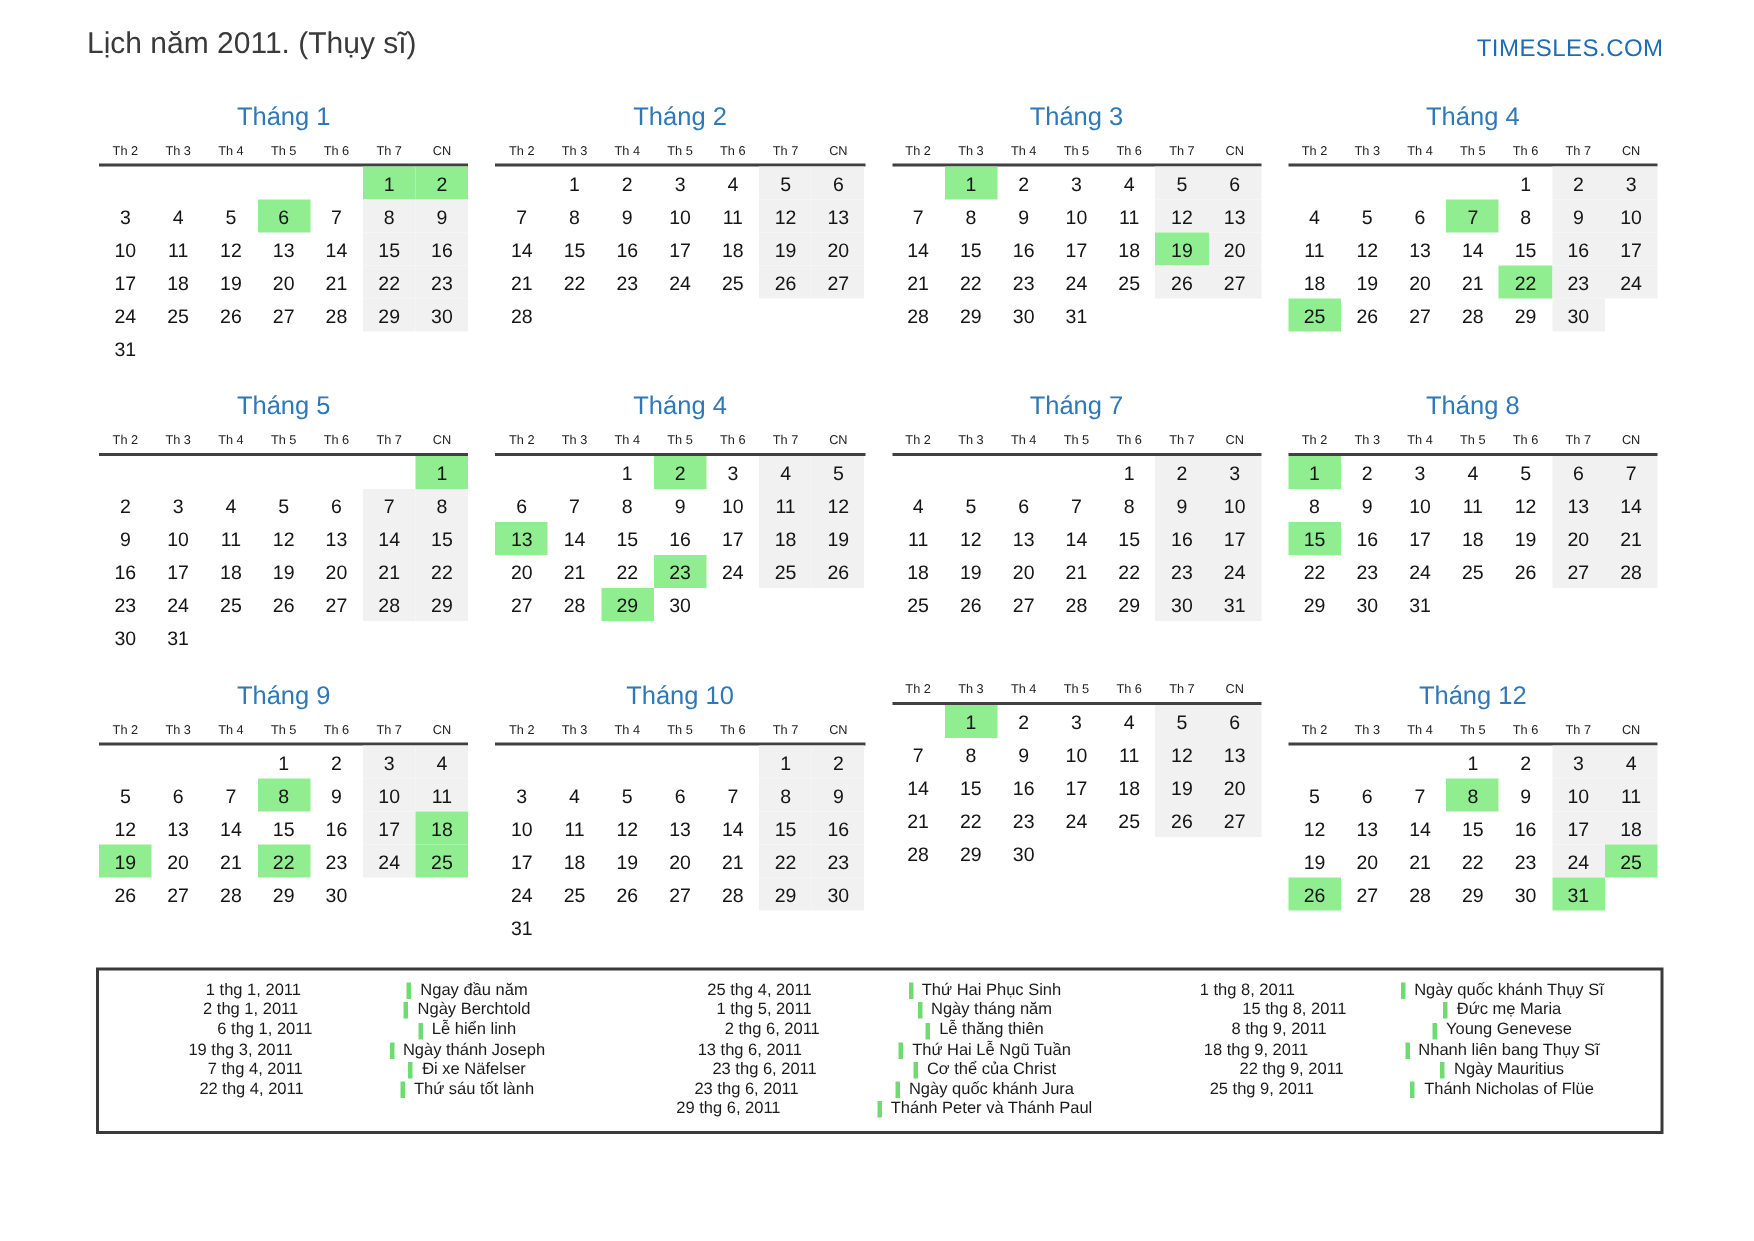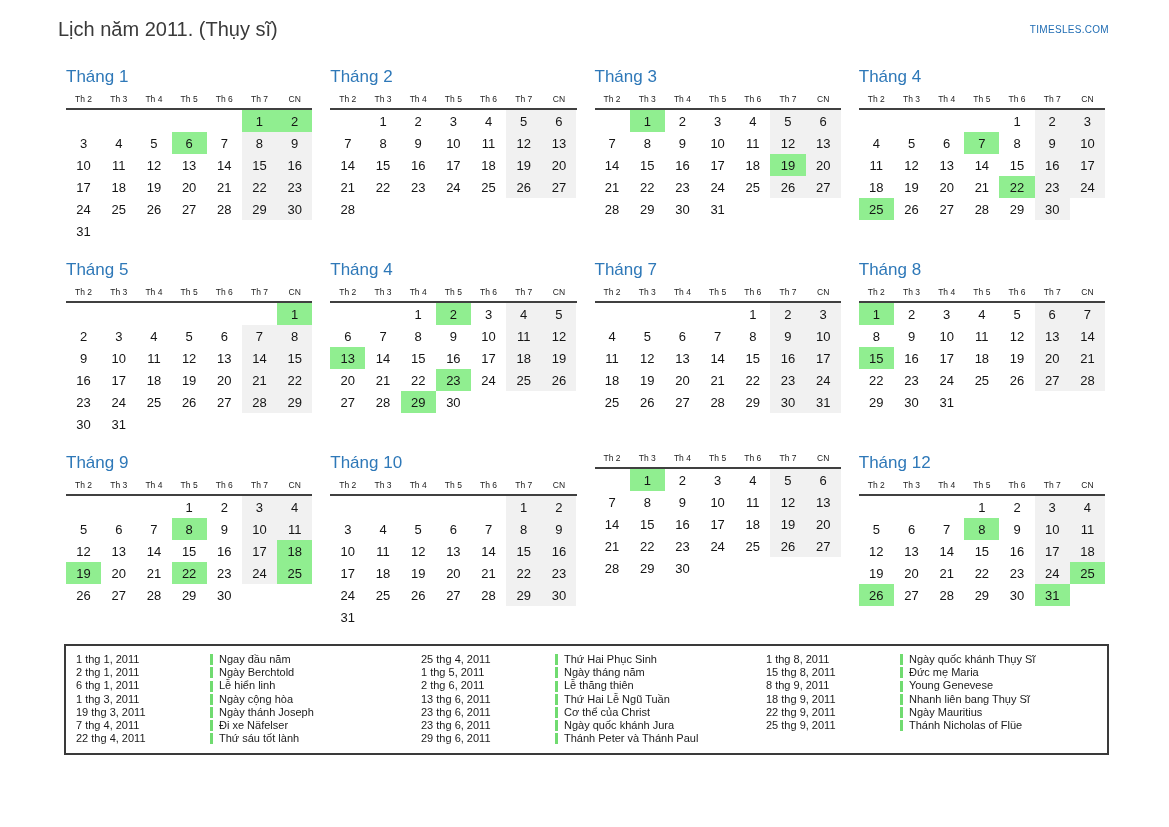--- a/index.html
+++ b/index.html
@@ -8,50 +8,50 @@
     width:1169px; height:827px;
     font-family:"Liberation Sans", sans-serif;
     color:#222; overflow:hidden;
   }
   .page { width:1169px; height:827px; position:relative; }
 
   
   .header { display:flex; justify-content:space-between; align-items:flex-start;
             padding:18px 60px 0 58px; }
   .page-title { font-size:20px; font-weight:400; color:#3a3a3a; }
-  .site-link { font-size:10px; color:#1f6cb3; text-decoration:none; letter-spacing:0.3px; margin-top:6px; }
+  .site-link { font-size:16px; color:#1f6cb3; text-decoration:none; letter-spacing:0.3px; margin-top:6px; }
 
   
   .months-grid {
     display:grid; grid-template-columns:repeat(4,1fr);
     column-gap:18px; row-gap:18px;
     margin:26px 64px 0 66px;
   }
   .month { width:100%; }
-  .month-title { color:#2e78b8; font-size:17px; margin-bottom:7px; }
+  .month-title { text-align:center; color:#2e78b8; font-size:17px; margin-bottom:7px; }
   .weekday-row {
     display:grid; grid-template-columns:repeat(7,1fr);
     border-bottom:2px solid #404040; padding-bottom:4px;
   }
   .weekday { text-align:center; font-size:8.5px; color:#222; }
   .day-grid { display:grid; grid-template-columns:repeat(7,1fr); grid-auto-rows:22px; }
   .day-cell { display:flex; align-items:center; justify-content:center;
               font-size:13px; color:#151515; }
   .day-cell.weekend { background:#f1f1f1; }
   .day-cell.holiday { background:#90ee90; }
   .month .day-grid { min-height:132px; }
 
   
   .legend {
     margin:16px 60px 0 64px;
     border:2px solid #3a3a3a;
     padding:7px 4px 8px 6px;
     display:flex; gap:4px;
   }
-  .legend-group { flex:1; display:flex; flex-direction:column; }
+  .legend-group { flex:1; display:flex; flex-direction:column;align-items:center; }
   .legend-row { display:flex; align-items:center; font-size:11px; line-height:13.2px; color:#1b1b1b; }
   .legend-date { width:138px; flex:0 0 138px; padding-left:4px; }
   .legend-name { display:flex; align-items:center; }
   .legend-tick { display:inline-block; width:3px; height:11px; background:#70db70; margin-right:6px; }
 </style>
 </head>
 <body>
 
 <div class="page">
   <div class="header">
@@ -698,27 +698,20 @@
           </span>
         </div>
         <div class="legend-row">
           <span class="legend-date">6 thg 1, 2011</span>
           <span class="legend-name">
             <span class="legend-tick"></span>
             <span>Lễ hiển linh</span>
           </span>
         </div>
         <div class="legend-row">
-          <span class="legend-date">1 thg 3, 2011</span>
-          <span class="legend-name">
-            <span class="legend-tick"></span>
-            <span>Ngày cộng hòa</span>
-          </span>
-        </div>
-        <div class="legend-row">
           <span class="legend-date">19 thg 3, 2011</span>
           <span class="legend-name">
             <span class="legend-tick"></span>
             <span>Ngày thánh Joseph</span>
           </span>
         </div>
         <div class="legend-row">
           <span class="legend-date">7 thg 4, 2011</span>
           <span class="legend-name">
             <span class="legend-tick"></span>

